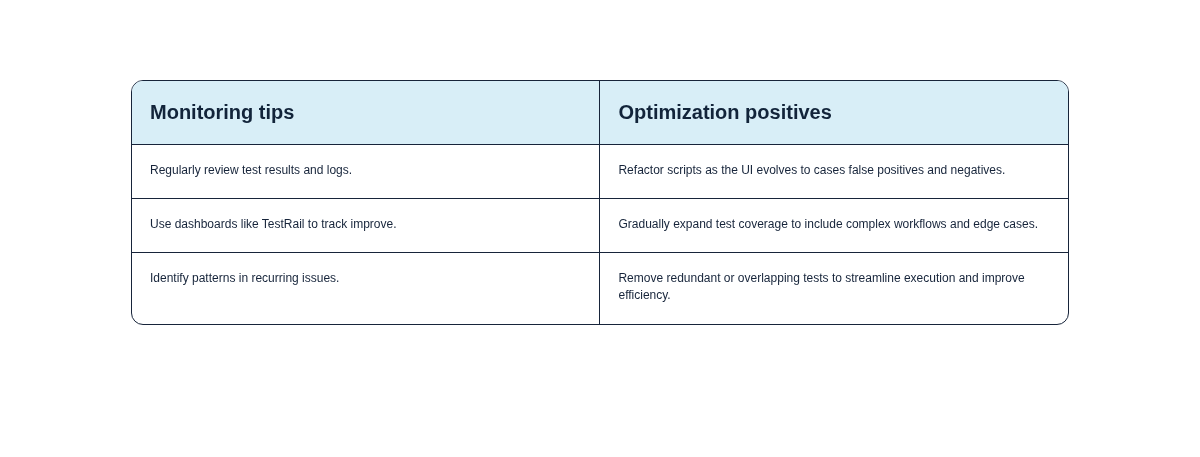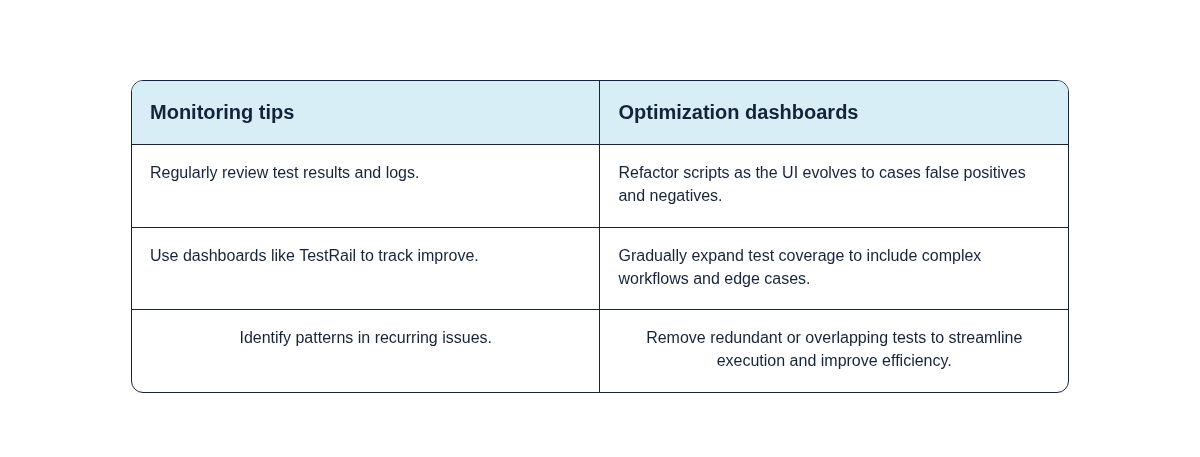--- a/index.html
+++ b/index.html
@@ -35,58 +35,57 @@
     border-radius: 12px;
     overflow: hidden;
     background: #ffffff;
   }
   table.comparison th,
   table.comparison td {
     width: 50%;
     vertical-align: top;
     text-align: left;
     padding: 16px 18px 18px 18px;
-    font-size: 16px;
+    font-size: 12px;
     line-height: 1.42;
     font-weight: 400;
     color: #16243a;
     border-right: 1px solid #17243a;
     border-bottom: 1px solid #17243a;
   }
   table.comparison th:last-child,
   table.comparison td:last-child {
     border-right: none;
   }
   table.comparison thead th {
     background: #d8eef7;
     font-weight: 700;
     font-size: 20px;
     padding-top: 17px;
     padding-bottom: 18px;
     color: #12243a;
   }
   table.comparison tbody tr:last-child td {
     border-bottom: none;
-    text-align: center;
   }
   table.comparison tbody td {
     padding-top: 17px;
     padding-bottom: 19px;
   }
 </style>
 </head>
 <body>
 
 <div class="page">
   <div class="table-wrap">
     <table class="comparison">
       <thead>
         <tr>
           <th>Monitoring tips</th>
-          <th>Optimization dashboards</th>
+          <th>Optimization positives</th>
         </tr>
       </thead>
       <tbody>
         <tr>
           <td>Regularly review test results and logs.</td>
           <td>Refactor scripts as the UI evolves to cases false positives and negatives.</td>
         </tr>
         <tr>
           <td>Use dashboards like TestRail to track improve.</td>
           <td>Gradually expand test coverage to include complex workflows and edge cases.</td>

